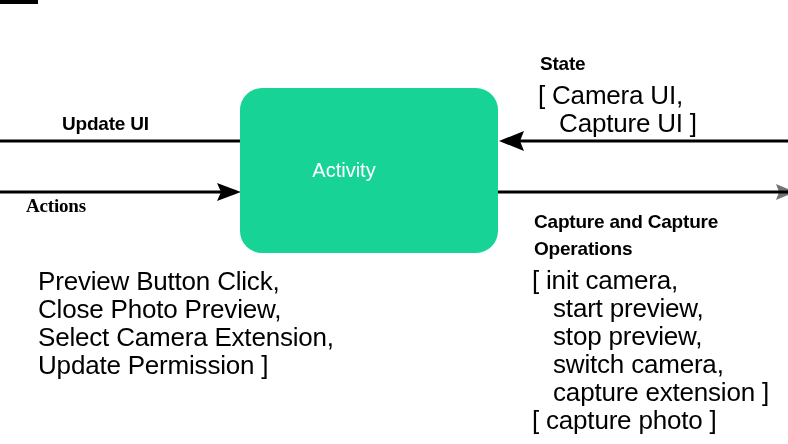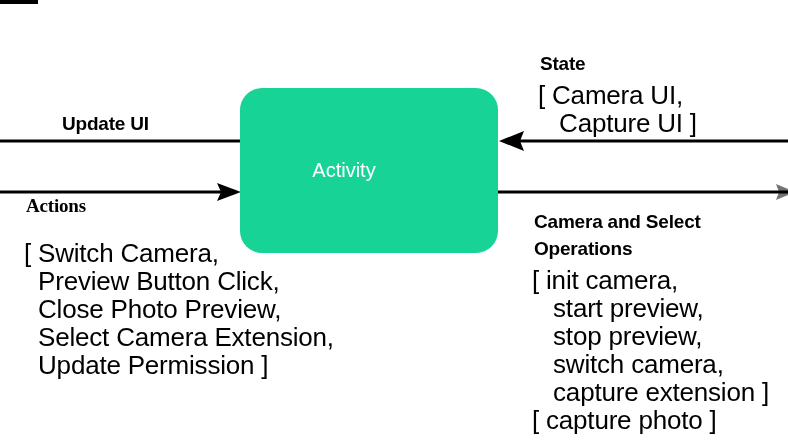--- a/index.html
+++ b/index.html
@@ -89,27 +89,26 @@
 
   <div class="node-label" style="left:240px; top:160px; width:208px; text-align:center;">Activity</div>
 
   <div class="txt heading" style="left:62px; top:114px;">Update UI</div>
 
   <div class="txt heading" style="left:540px; top:54px;">State</div>
   <div class="txt listline" style="left:538px; top:82px;">[ Camera UI,</div>
   <div class="txt listline" style="left:538px; top:110px;">   Capture UI ]</div>
 
   <div class="txt heading" style="left:26px; top:196px;font-family:Liberation Serif, serif;">Actions</div>
-  <div class="txt listline" style="left:24px; top:240px;">[ Switch Camera,</div>
   <div class="txt listline" style="left:24px; top:268px;">  Preview Button Click,</div>
   <div class="txt listline" style="left:24px; top:296px;">  Close Photo Preview,</div>
   <div class="txt listline" style="left:24px; top:324px;">  Select Camera Extension,</div>
   <div class="txt listline" style="left:24px; top:352px;">  Update Permission ]</div>
 
-  <div class="txt heading" style="left:534px; top:212px;">Camera and Select</div>
+  <div class="txt heading" style="left:534px; top:212px;">Capture and Capture</div>
   <div class="txt heading" style="left:534px; top:239px;">Operations</div>
   <div class="txt listline" style="left:532px; top:267px;">[ init camera,</div>
   <div class="txt listline" style="left:532px; top:295px;">   start preview,</div>
   <div class="txt listline" style="left:532px; top:323px;">   stop preview,</div>
   <div class="txt listline" style="left:532px; top:351px;">   switch camera,</div>
   <div class="txt listline" style="left:532px; top:379px;">   capture extension ]</div>
   <div class="txt listline" style="left:532px; top:407px;">[ capture photo ]</div>
 
 </div>
 

